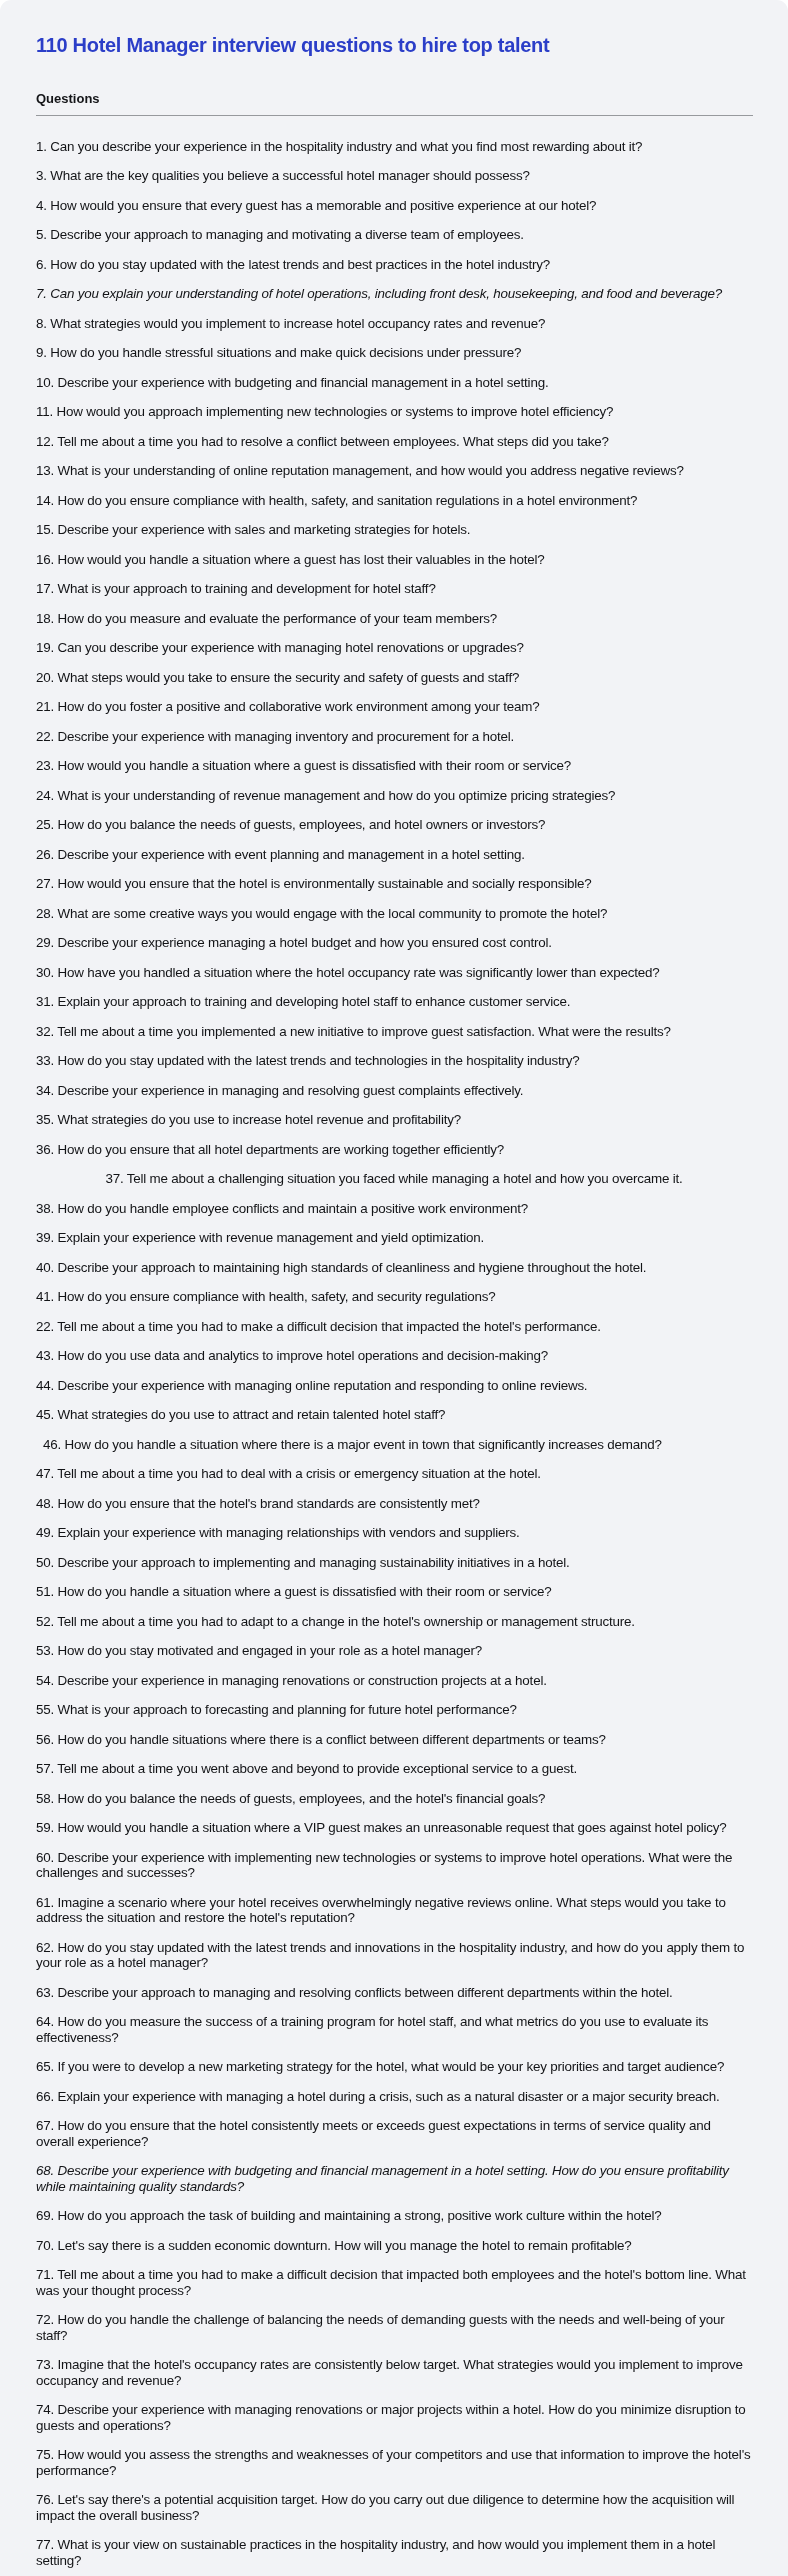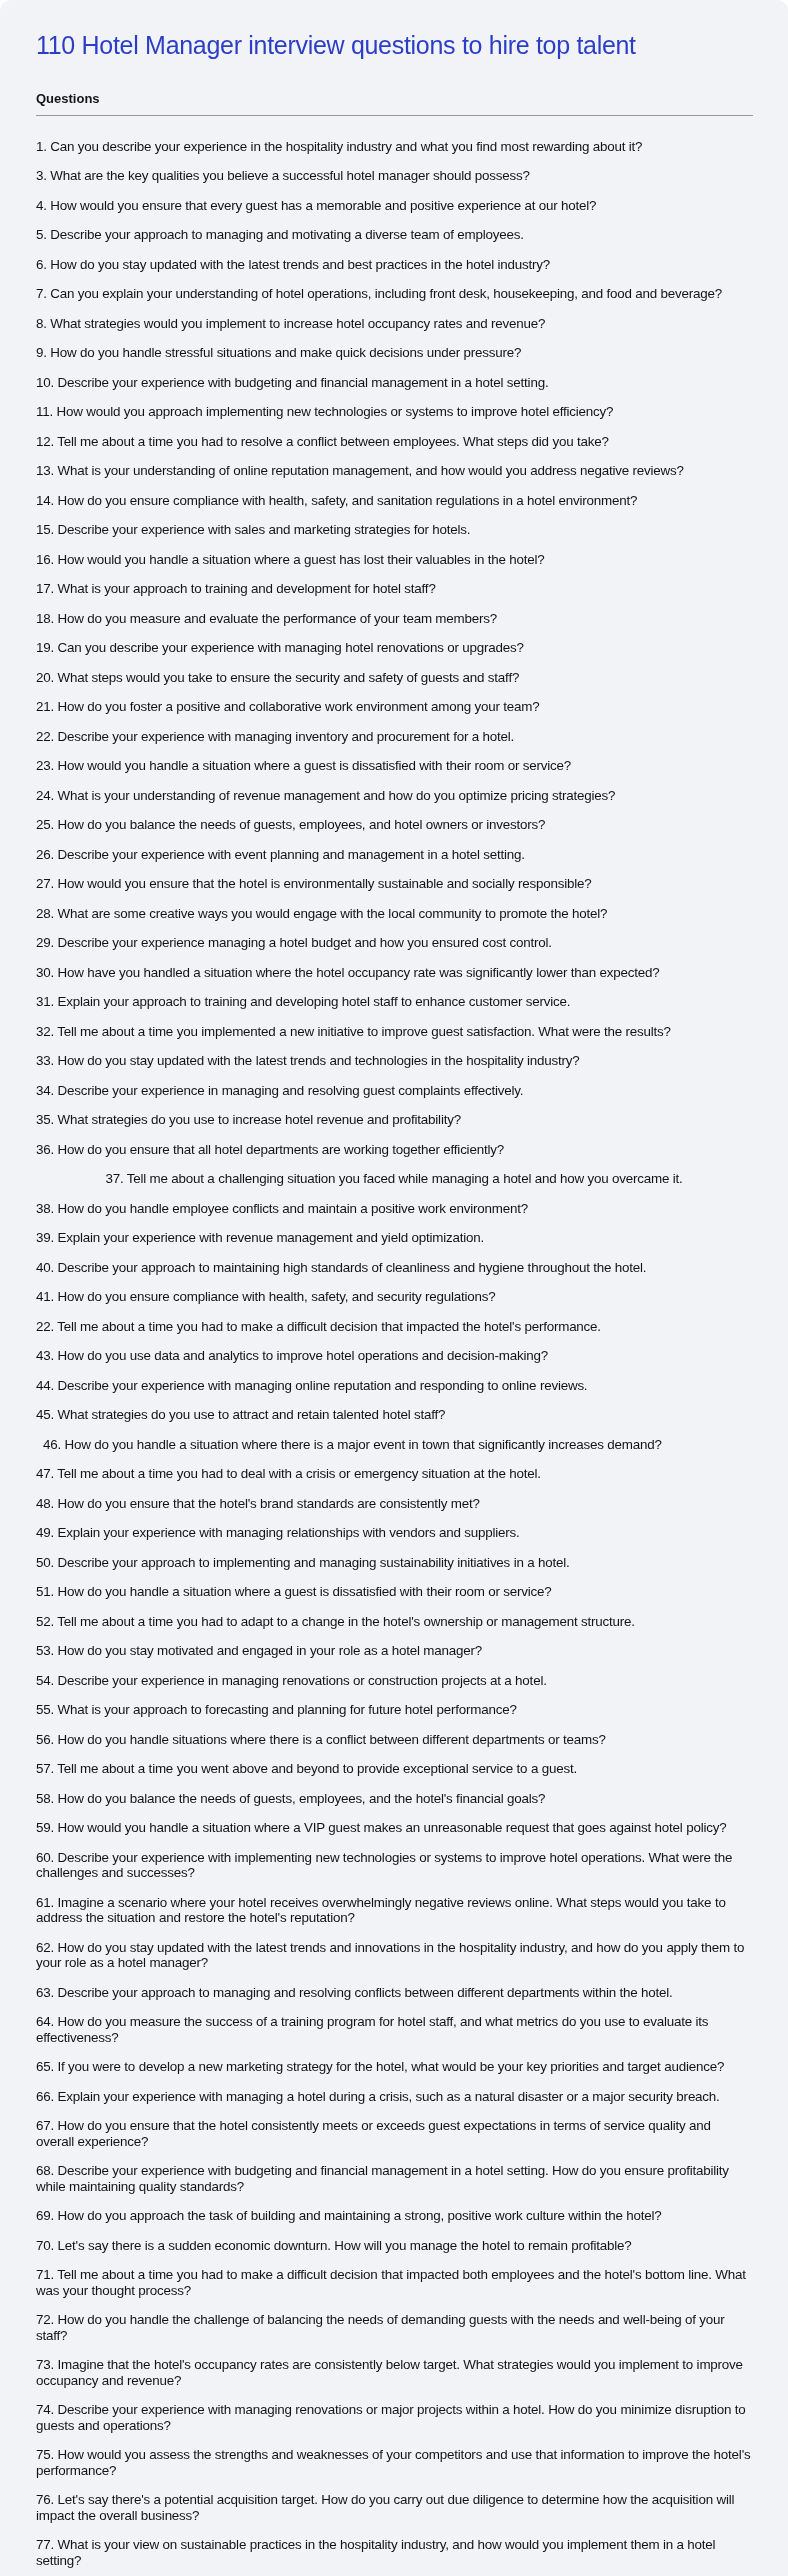--- a/index.html
+++ b/index.html
@@ -12,23 +12,23 @@
   .page {
     box-sizing: border-box;
     width: 788px;
     min-height: 3845px;
     background: #f2f3f6;
     border-radius: 11.3px;
     padding: 33px 36px 0 36px;
   }
   .page-title {
     margin: 0;
-    font-size: 25px;
+    font-size: 20px;
     line-height: 25px;
-    font-weight: 400;
+    font-weight: 700;
     letter-spacing: -0.3px;
     color: #2b3ec8;
     max-width: 670px;
   }
   .section-heading {
     margin: 33px 0 0 0;
     font-size: 13px;
     line-height: 15.5px;
     font-weight: 700;
     color: #141518;
@@ -61,21 +61,21 @@
 
   <h2 class="section-heading">Questions</h2>
   <div class="divider" style="background: rgb(151, 153, 157);"></div>
 
   <ol class="question-list">
       <li class="question-item" style="color: rgb(19, 20, 23);">1. Can you describe your experience in the hospitality industry and what you find most rewarding about it?</li>
       <li class="question-item" style="color: rgb(19, 20, 23);">3. What are the key qualities you believe a successful hotel manager should possess?</li>
       <li class="question-item" style="color: rgb(19, 20, 23);">4. How would you ensure that every guest has a memorable and positive experience at our hotel?</li>
       <li class="question-item" style="color: rgb(19, 20, 23);">5. Describe your approach to managing and motivating a diverse team of employees.</li>
       <li class="question-item" style="color: rgb(19, 20, 23);">6. How do you stay updated with the latest trends and best practices in the hotel industry?</li>
-      <li class="question-item" style="color: rgb(19, 20, 23);">7. Can you explain your understanding of hotel operations, including front desk, housekeeping, and food and beverage?</li>
+      <li class="question-item" style="color: rgb(19, 20, 23); font-style: italic;">7. Can you explain your understanding of hotel operations, including front desk, housekeeping, and food and beverage?</li>
       <li class="question-item" style="color: rgb(19, 20, 23);">8. What strategies would you implement to increase hotel occupancy rates and revenue?</li>
       <li class="question-item" style="color: rgb(19, 20, 23);">9. How do you handle stressful situations and make quick decisions under pressure?</li>
       <li class="question-item" style="color: rgb(19, 20, 23);">10. Describe your experience with budgeting and financial management in a hotel setting.</li>
       <li class="question-item" style="color: rgb(19, 20, 23);">11. How would you approach implementing new technologies or systems to improve hotel efficiency?</li>
       <li class="question-item" style="color: rgb(19, 20, 23);">12. Tell me about a time you had to resolve a conflict between employees. What steps did you take?</li>
       <li class="question-item" style="color: rgb(19, 20, 23);">13. What is your understanding of online reputation management, and how would you address negative reviews?</li>
       <li class="question-item" style="color: rgb(19, 20, 23);">14. How do you ensure compliance with health, safety, and sanitation regulations in a hotel environment?</li>
       <li class="question-item" style="color: rgb(19, 20, 23);">15. Describe your experience with sales and marketing strategies for hotels.</li>
       <li class="question-item" style="color: rgb(19, 20, 23);">16. How would you handle a situation where a guest has lost their valuables in the hotel?</li>
       <li class="question-item" style="color: rgb(19, 20, 23);">17. What is your approach to training and development for hotel staff?</li>
@@ -122,21 +122,21 @@
       <li class="question-item" style="color: rgb(19, 20, 23);">58. How do you balance the needs of guests, employees, and the hotel's financial goals?</li>
       <li class="question-item" style="color: rgb(19, 20, 23);">59. How would you handle a situation where a VIP guest makes an unreasonable request that goes against hotel policy?</li>
       <li class="question-item" style="color: rgb(19, 20, 23);">60. Describe your experience with implementing new technologies or systems to improve hotel operations. What were the challenges and successes?</li>
       <li class="question-item" style="color: rgb(19, 20, 23);">61. Imagine a scenario where your hotel receives overwhelmingly negative reviews online. What steps would you take to address the situation and restore the hotel's reputation?</li>
       <li class="question-item" style="color: rgb(19, 20, 23);">62. How do you stay updated with the latest trends and innovations in the hospitality industry, and how do you apply them to your role as a hotel manager?</li>
       <li class="question-item" style="color: rgb(19, 20, 23);">63. Describe your approach to managing and resolving conflicts between different departments within the hotel.</li>
       <li class="question-item" style="color: rgb(19, 20, 23);">64. How do you measure the success of a training program for hotel staff, and what metrics do you use to evaluate its effectiveness?</li>
       <li class="question-item" style="color: rgb(19, 20, 23);">65. If you were to develop a new marketing strategy for the hotel, what would be your key priorities and target audience?</li>
       <li class="question-item" style="color: rgb(19, 20, 23);">66. Explain your experience with managing a hotel during a crisis, such as a natural disaster or a major security breach.</li>
       <li class="question-item" style="color: rgb(19, 20, 23);">67. How do you ensure that the hotel consistently meets or exceeds guest expectations in terms of service quality and overall experience?</li>
-      <li class="question-item" style="color: rgb(19, 20, 23);">68. Describe your experience with budgeting and financial management in a hotel setting. How do you ensure profitability while maintaining quality standards?</li>
+      <li class="question-item" style="color: rgb(19, 20, 23); font-style: italic;">68. Describe your experience with budgeting and financial management in a hotel setting. How do you ensure profitability while maintaining quality standards?</li>
       <li class="question-item" style="color: rgb(19, 20, 23);">69. How do you approach the task of building and maintaining a strong, positive work culture within the hotel?</li>
       <li class="question-item" style="color: rgb(19, 20, 23);">70. Let's say there is a sudden economic downturn. How will you manage the hotel to remain profitable?</li>
       <li class="question-item" style="color: rgb(19, 20, 23);">71. Tell me about a time you had to make a difficult decision that impacted both employees and the hotel's bottom line. What was your thought process?</li>
       <li class="question-item" style="color: rgb(19, 20, 23);">72. How do you handle the challenge of balancing the needs of demanding guests with the needs and well-being of your staff?</li>
       <li class="question-item" style="color: rgb(19, 20, 23);">73. Imagine that the hotel's occupancy rates are consistently below target. What strategies would you implement to improve occupancy and revenue?</li>
       <li class="question-item" style="color: rgb(19, 20, 23);">74. Describe your experience with managing renovations or major projects within a hotel. How do you minimize disruption to guests and operations?</li>
       <li class="question-item" style="color: rgb(19, 20, 23);">75. How would you assess the strengths and weaknesses of your competitors and use that information to improve the hotel's performance?</li>
       <li class="question-item" style="color: rgb(19, 20, 23);">76. Let's say there's a potential acquisition target. How do you carry out due diligence to determine how the acquisition will impact the overall business?</li>
       <li class="question-item" style="color: rgb(19, 20, 23);">77. What is your view on sustainable practices in the hospitality industry, and how would you implement them in a hotel setting?</li>
     </ol>

